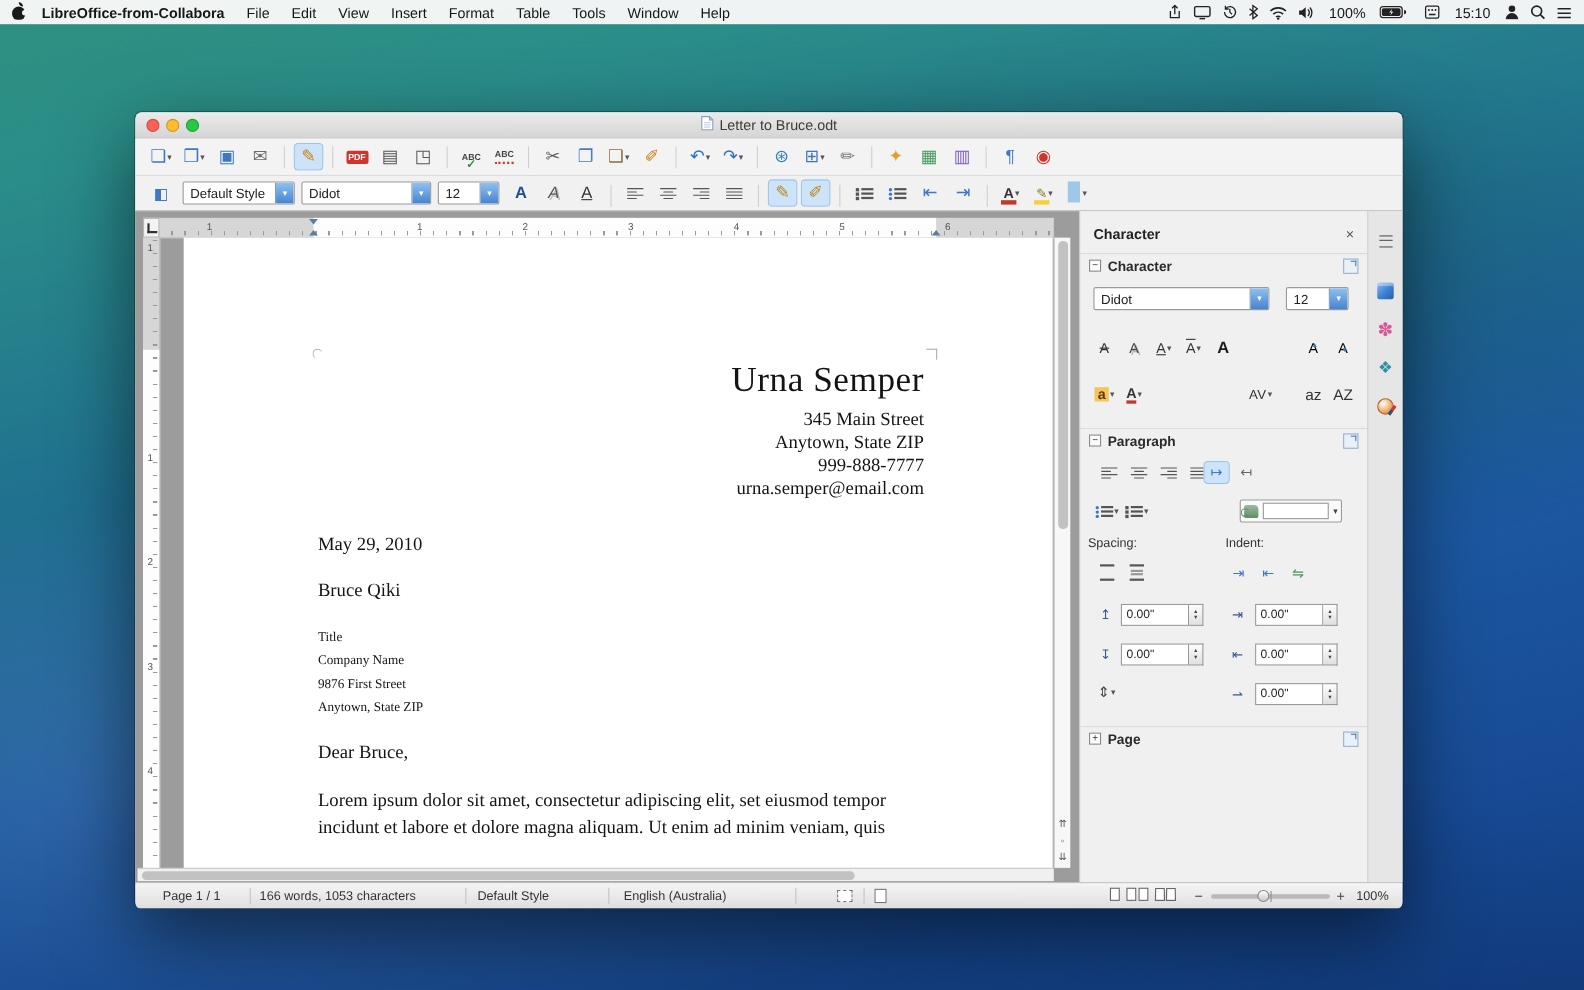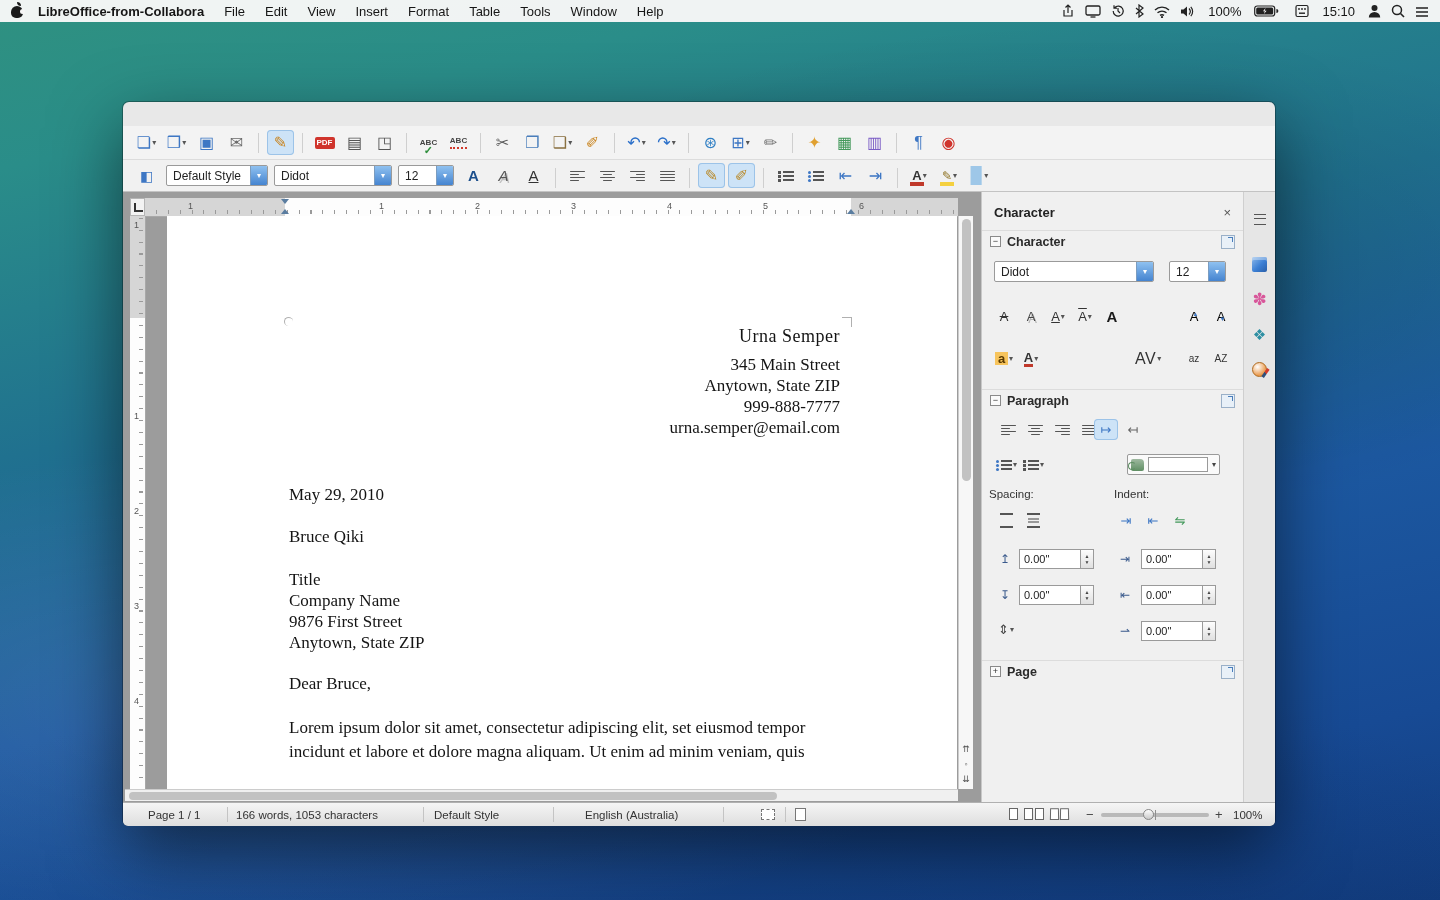--- a/index.html
+++ b/index.html
@@ -82,24 +82,24 @@
   .rvnum{position:absolute;left:4px;font-size:9px;color:#555}
   .mk{position:absolute;width:0;height:0;border-left:4px solid transparent;border-right:4px solid transparent}
   .mk.top{border-top:5px solid #5a7da0;top:1px}
   .mk.bot{border-bottom:5px solid #5a7da0;bottom:2px}
   .page{position:absolute;left:44px;top:114px;width:790px;height:573px;background:#fff;overflow:hidden;
     font-family:"Liberation Serif",serif;color:#141414}
   .crop{position:absolute;width:9px;height:9px;border:0 solid #b0b0b0}
   .crop.tl{left:117px;top:101px;border-left-width:1px;border-top-width:1px}
   .crop.tr{left:675px;top:101px;border-right-width:1px;border-top-width:1px}
   .sender{position:absolute;left:300px;top:110px;width:373px;text-align:right}
-  .sender-name{font-size:18px;letter-spacing:.5px}
+  .sender-name{font-size:32px;letter-spacing:.5px}
   .sender-lines{margin-top:7px;font-size:17px;line-height:21px}
   .doc-line{position:absolute;left:122px;font-size:17px;white-space:nowrap}
-  .doc-block{position:absolute;left:122px;font-size:17px;line-height:21px;white-space:nowrap}
+  .doc-block{position:absolute;left:122px;font-size:12px;line-height:21px;white-space:nowrap}
   .doc-body{position:absolute;left:122px;font-size:17px;line-height:24px;white-space:nowrap}
   
   .vscroll{position:absolute;left:835px;top:114px;width:15px;height:573px;background:#f7f7f7;border-left:1px solid #ccc;box-sizing:border-box}
   .vthumb{position:absolute;left:2.5px;width:9px;top:3px;height:262px;border-radius:5px;background:#c2c2c2}
   .vnav{position:absolute;left:0;right:0;bottom:3px;display:flex;flex-direction:column;align-items:center;gap:1px}
   .vnav .tb{min-width:13px;height:14px;font-size:9px;padding:0}
   .hscroll{position:absolute;left:2px;top:687px;width:833px;height:12px;background:#f0f0f0;border-top:1px solid #ccc;box-sizing:border-box}
   .hthumb{position:absolute;left:4px;top:2px;width:648px;height:8px;border-radius:4px;background:#c2c2c2}
   
   .sidebar{position:absolute;left:858px;top:90px;width:262px;height:610px;background:#f0f0f0;border-left:1px solid #c8c8c8;box-sizing:border-box;font-size:12px}
@@ -116,22 +116,22 @@
   .hrow .tb{min-width:24px;height:21px;font-size:13px}
   .sb-st{text-decoration:line-through;color:#333}
   .sb-sh{color:#444;text-shadow:1.5px 1.5px 0 #b5b5b5}
   .sb-un{text-decoration:underline;color:#333}
   .sb-ov{text-decoration:overline;color:#333}
   .sb-bold{font-weight:700;font-size:15px;color:#1a1a1a}
   .sb-up::after{content:"▲";position:absolute;top:1px;right:0;font-size:6px;color:#3e77c4}
   .sb-dn::after{content:"▼";position:absolute;bottom:1px;right:0;font-size:6px;color:#3e77c4}
   .sb-hl{background:#f7c45c;padding:0 3px;font-weight:700;color:#5a3a00}
   .sb-fc{font-weight:700;color:#333;border-bottom:3px solid #c0392b}
-  .sb-av{font-size:16px;letter-spacing:.5px;color:#333}
-  .sb-case{font-size:10px;color:#333}
+  .sb-av{font-size:12px;letter-spacing:.5px;color:#333}
+  .sb-case{font-size:14px;color:#333}
   .sp1,.sp2{width:13px;height:11px;border-top:2px solid #555;border-bottom:2px solid #555;position:relative}
   .sp2::after{content:"";position:absolute;left:1px;right:1px;top:3px;height:1.5px;background:#999;box-shadow:0 3px 0 #999}
   .sb-label{position:absolute;font-size:11.5px;color:#333}
   .sb-mini{position:absolute;width:22px;text-align:center;font-size:12px;color:#3a5a8c}
   .spin{position:absolute;display:flex}
   .spin .fld{width:62px;height:20px;background:#fff;border:1px solid #9a9a9a;font-size:11px;display:flex;align-items:center;padding-left:4px;box-sizing:border-box;color:#222}
   .spin .ud{width:13px;height:20px;border:1px solid #9a9a9a;border-left:none;display:flex;flex-direction:column;align-items:center;justify-content:center;background:linear-gradient(#fdfdfd,#e0e0e0);box-sizing:border-box}
   .spin .ud i{font-style:normal;font-size:5px;line-height:6px;color:#444}
   .bgcombo{position:absolute;height:21px;display:flex;align-items:center;gap:4px;border:1px solid #9a9a9a;background:#fafafa;border-radius:2px;padding:0 3px;box-sizing:border-box}
   .can{width:13px;height:12px;background:linear-gradient(#9fb9a0,#5f8f63);border-radius:2px 4px 2px 2px;position:relative}
@@ -268,20 +268,35 @@
               <g stroke="#222" stroke-width="1.4">
                 <path d="M1 2h12M1 6h12M1 10h12"></path>
               </g>
             </svg>
           </span>
         </span>
     </span>
   </div>
 
   <div class="window">
+    <div class="titlebar">
+      <span class="tl close"></span>
+      <span class="tl min"></span>
+      <span class="tl max"></span>
+      <span class="title">
+        <span><svg width="12" height="14" viewBox="0 0 12 14">
+              <path d="M1 1h7l3 3v9H1z" fill="#fff" stroke="#8aa0b8"></path>
+              <path d="M8 1v3h3" fill="none" stroke="#8aa0b8"></path>
+              <g stroke="#b0c4d8" stroke-width="0.8">
+                <path d="M3 6.5h6M3 8.5h6M3 10.5h6"></path>
+              </g>
+            </svg></span>
+        <span>Letter to Bruce.odt</span>
+      </span>
+    </div>
 
     <div class="tb1">
         <span class="tb">
           <span class="g" style="color: rgb(62, 119, 196);">❏</span>
           <span class="dd">▾</span>
         </span>
         <span class="tb">
           <span class="g" style="color: rgb(62, 119, 196);">❒</span>
           <span class="dd">▾</span>
         </span>
@@ -718,21 +733,21 @@
         </span>
       </div>
 
     <div class="statusbar">
       <span class="st" style="left:25px">Page 1 / 1</span>
       <span class="st-sep" style="left:104px"></span>
       <span class="st" style="left:113px">166 words, 1053 characters</span>
       <span class="st-sep" style="left:300px"></span>
       <span class="st" style="left:311px">Default Style</span>
       <span class="st-sep" style="left:430px"></span>
-      <span class="st" style="left:462px">English (Australia)</span>
+      <span class="st" style="left:444px">English (Australia)</span>
       <span class="st-sep" style="left:600px"></span>
       <span class="st" style="left:638px">
           <span class="selico"></span>
         </span>
       <span class="st-sep" style="left:662px"></span>
       <span class="st" style="left:672px">
           <span class="modico"></span>
         </span>
       <span class="st" style="left:886px;gap:6px">
         <span><span class="pgico"></span></span>

